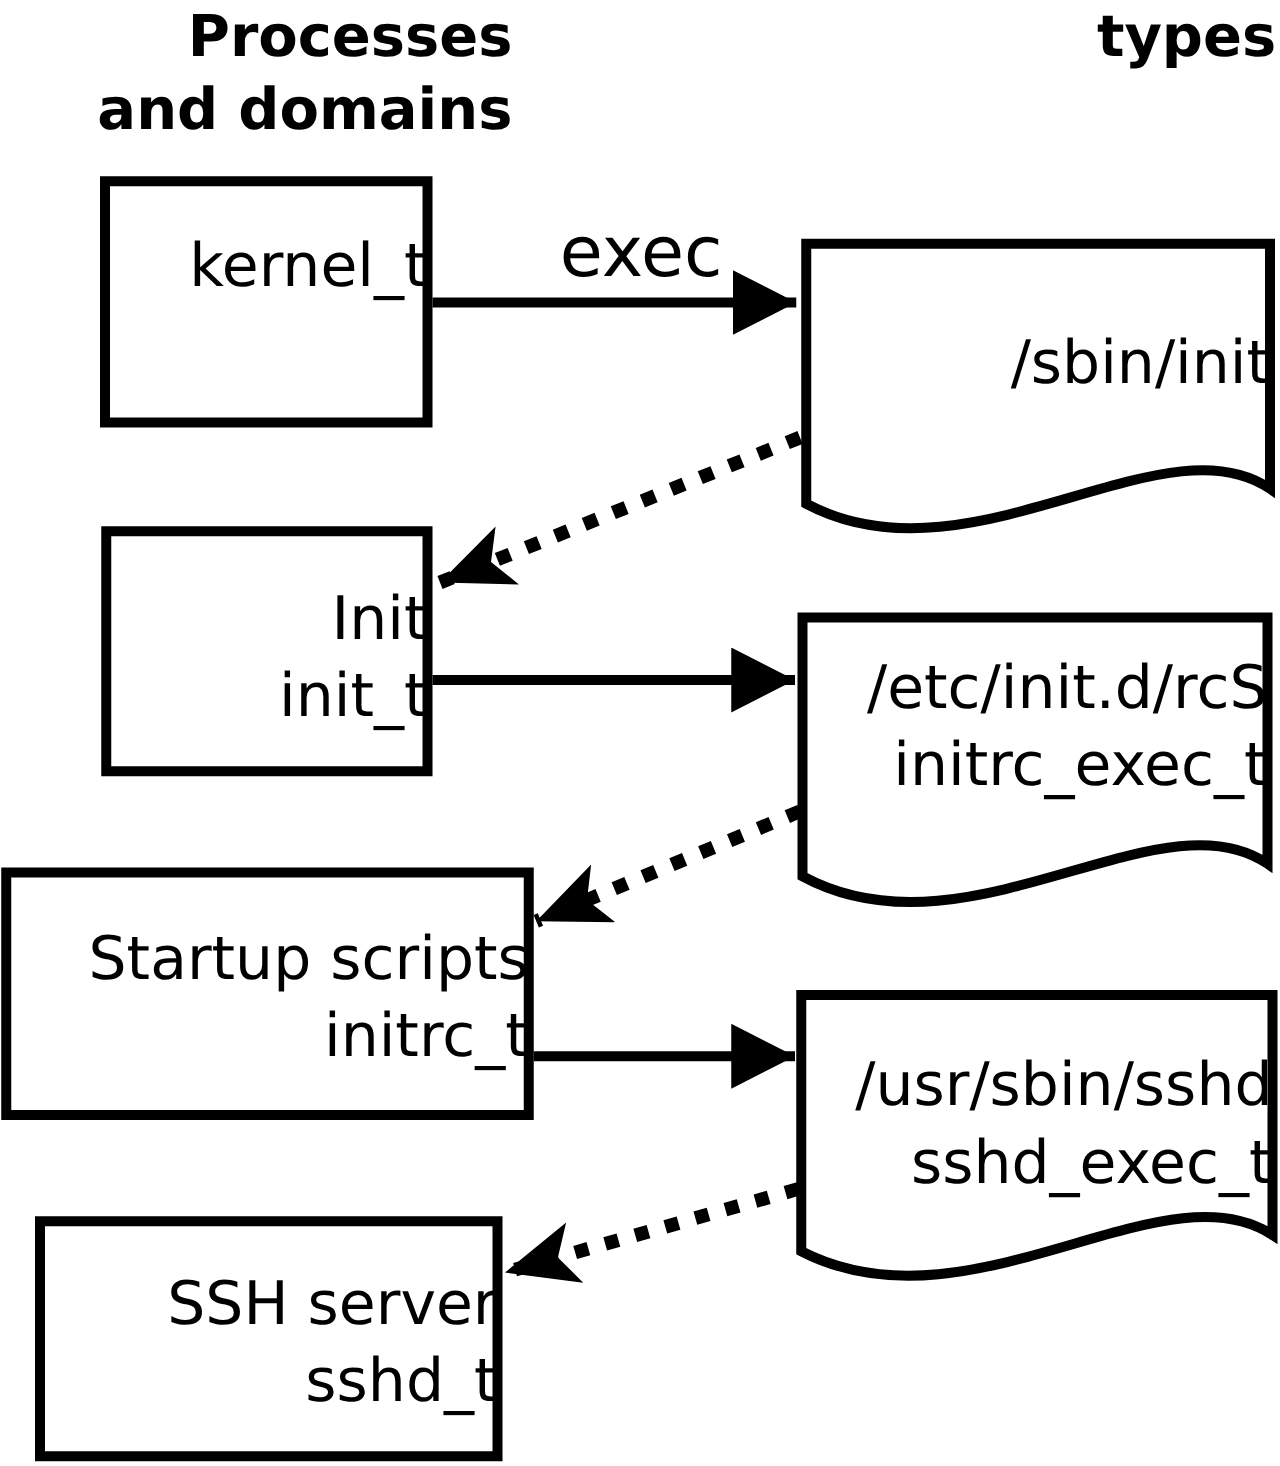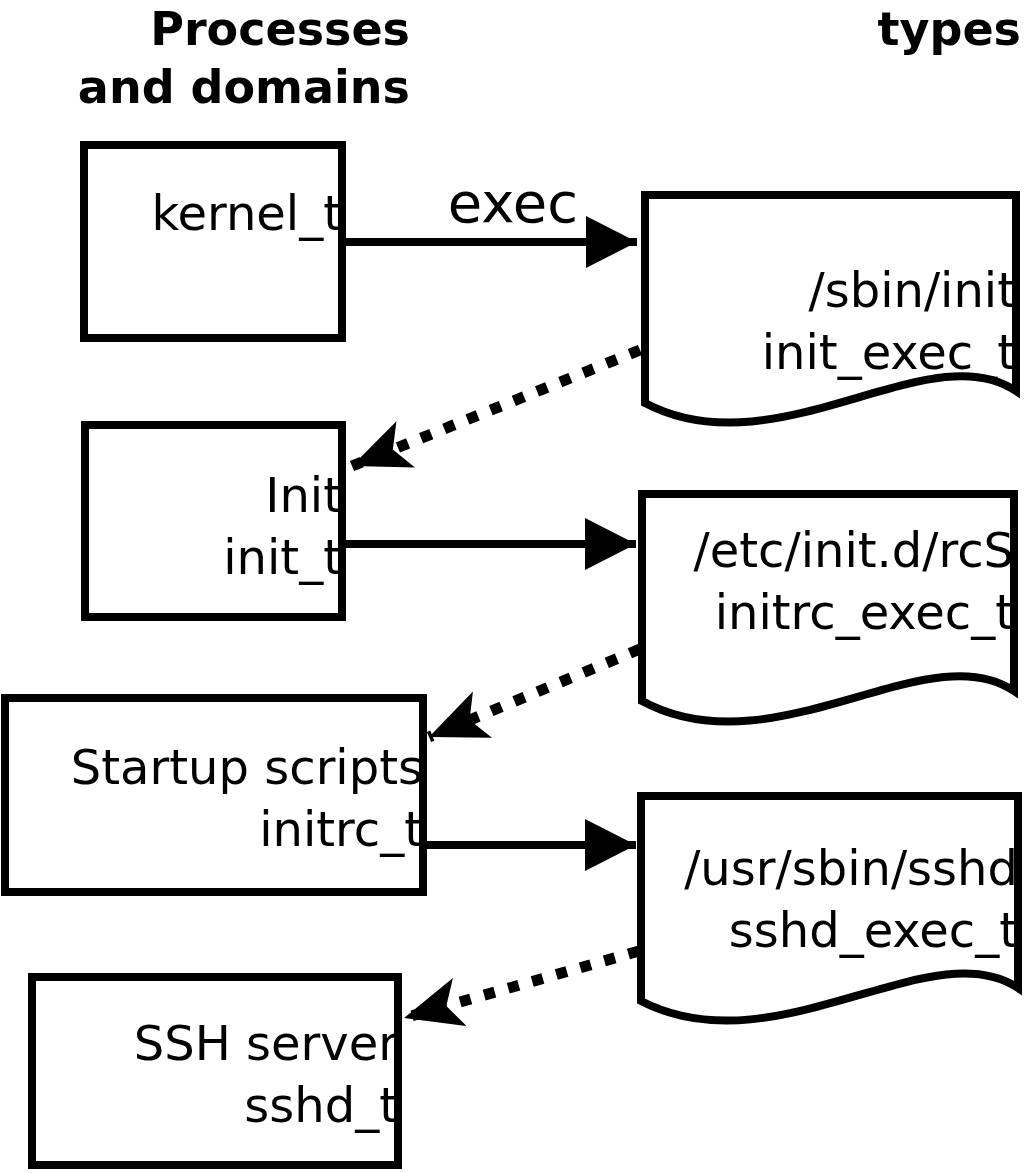--- a/index.html
+++ b/index.html
@@ -100,21 +100,20 @@
     <div>initrc_t</div>
   </div>
 
   <div class="txt nodelabel" style="left:32px; top:1012px; width:366px;">
     <div>SSH server</div>
     <div>sshd_t</div>
   </div>
 
   <div class="txt nodelabel" style="left:645px; top:219px; width:371px;margin-top:40px;">
     <div>/sbin/init</div>
-    <div>init_exec_t</div>
   </div>
 
   <div class="txt nodelabel" style="left:642px; top:519px; width:372px;">
     <div>/etc/init.d/rcS</div>
     <div>initrc_exec_t</div>
   </div>
 
   <div class="txt nodelabel" style="left:641px; top:837px; width:377px;">
     <div>/usr/sbin/sshd</div>
     <div>sshd_exec_t</div>

